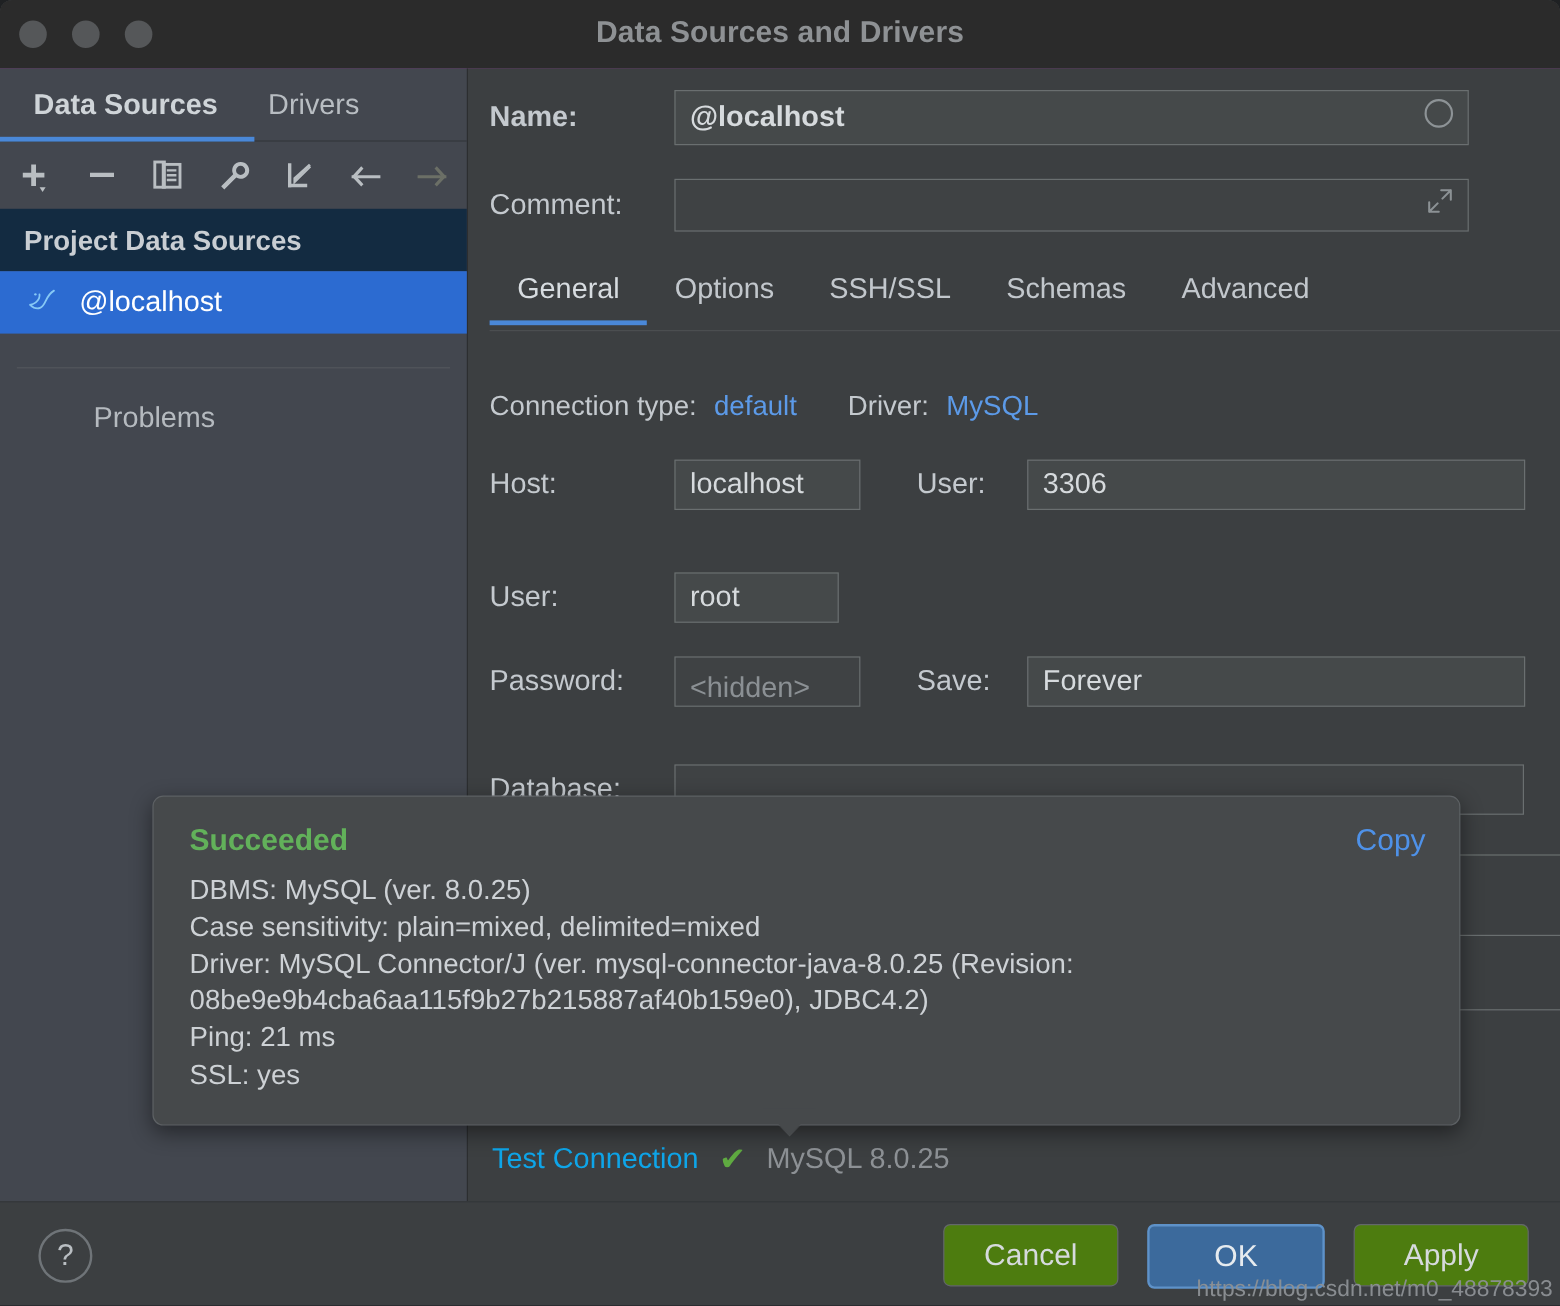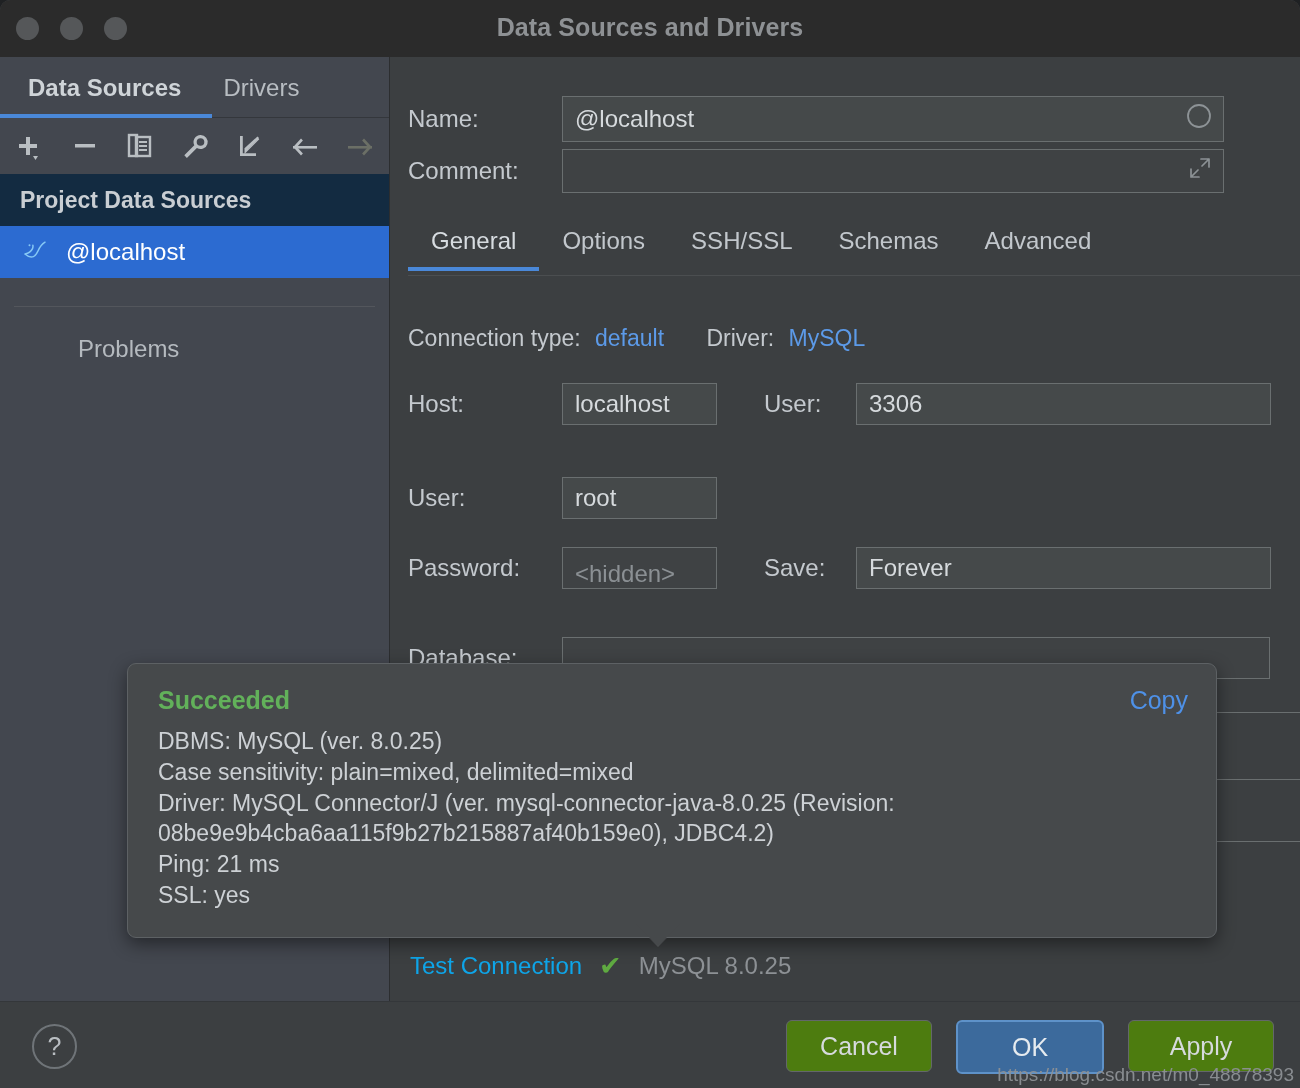--- a/index.html
+++ b/index.html
@@ -454,21 +454,21 @@
         </span>
         <span class="sb-item-label">@localhost</span>
       </div>
 
       <div class="sb-divider"></div>
       <div class="sb-problems">Problems</div>
     </div>
 
     <div class="main">
 
-      <div class="form-row" style="left:18px; top:39px;">
+      <div class="form-row" style="left:18px; top:18px;font-weight:bold;">
         <div class="lbl" style="width:154px;">Name:</div>
         <div class="field" style="width:662px; height:46px;">
           <span>@localhost</span>
           <span class="field-icon">
             <svg width="28" height="28" viewBox="0 0 28 28">
                 <circle cx="14" cy="14" r="11" fill="none" stroke="#9aa0a4" stroke-width="1.8"></circle>
               </svg>
           </span>
         </div>
       </div>
@@ -507,21 +507,21 @@
           <span>localhost</span>
         </div>
         <div class="lbl" style="width:92px; margin-left:47px;">User:</div>
         <div class="field" style="width:415px;">
           <span>3306</span>
         </div>
       </div>
 
       <div class="form-row" style="left:18px; top:420px;">
         <div class="lbl" style="width:154px;">User:</div>
-        <div class="field" style="width:155px;">
+        <div class="field" style="width:137px;">
           <span>root</span>
         </div>
       </div>
 
       <div class="form-row" style="left:18px; top:490px;">
         <div class="lbl" style="width:154px;">Password:</div>
         <div class="field empty" style="width:155px;align-items:flex-end;">
           <span class="ph">&lt;hidden&gt;</span>
         </div>
         <div class="lbl" style="width:92px; margin-left:47px;">Save:</div>

